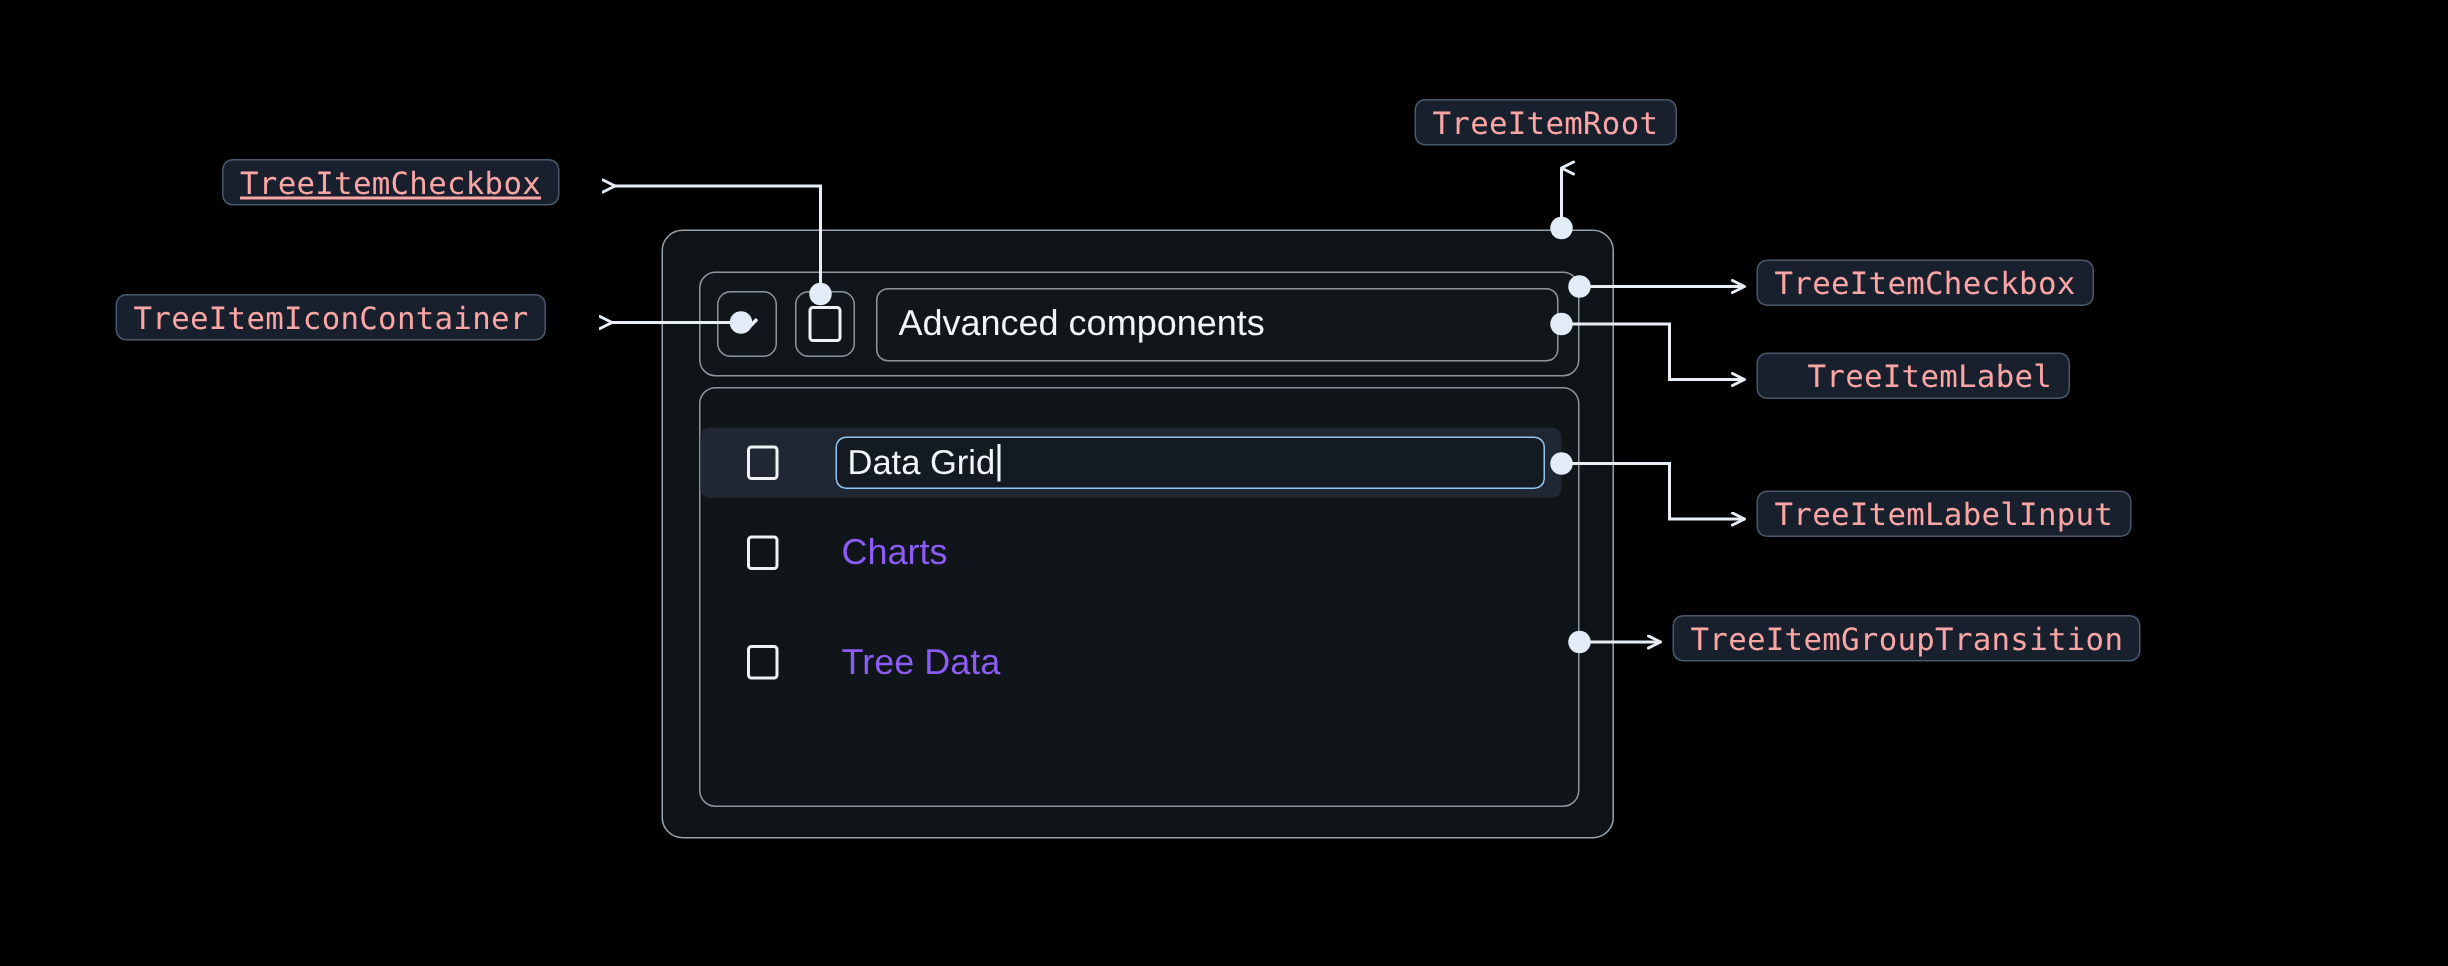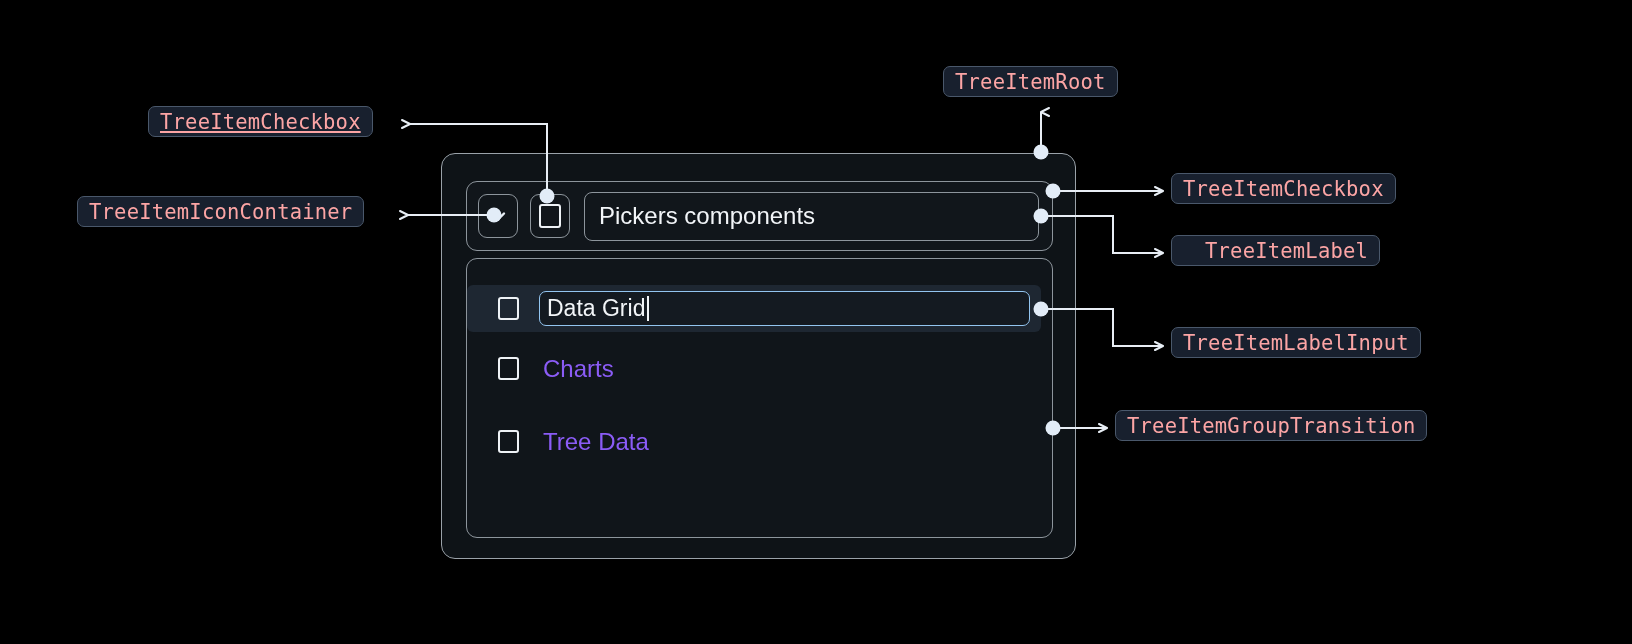--- a/index.html
+++ b/index.html
@@ -118,20 +118,21 @@
     border: 1.5px solid #8d959c;
     border-radius: 11px;
     padding-top: 26px;
   }
   .tree-child {
     height: 47px;
     display: flex;
     align-items: center;
     padding-left: 31px;
     box-sizing: border-box;
+    gap: 18px;
   }
   .tree-child.selected {
     background: #1e2732;
     border-radius: 6px;
     margin-right: 11px;
   }
   .child-cb {
     width: 21px;
     height: 23px;
     box-sizing: border-box;
@@ -208,21 +209,21 @@
 <div id="tree-item-content">
   <div class="icon-container">
     <svg class="chev" width="24" height="24" viewBox="0 0 24 24">
       <path d="M6 9.5 L12 15.5 L18 9.5" fill="none" stroke="#e8eef5" stroke-width="2.4" stroke-linecap="round" stroke-linejoin="round"></path>
     </svg>
   </div>
   <div class="icon-container cb">
     <span class="cb-square"></span>
   </div>
   <div id="tree-item-label">
-    <span>Pickers components</span>
+    <span>Advanced components</span>
   </div>
 </div>
 
 <div id="tree-item-group">
 
   <div class="tree-child selected">
     <span class="child-cb"></span>
     <span id="label-input-wrap">
       <span id="label-input-text">Data Grid</span>
       <span class="caret"></span>

